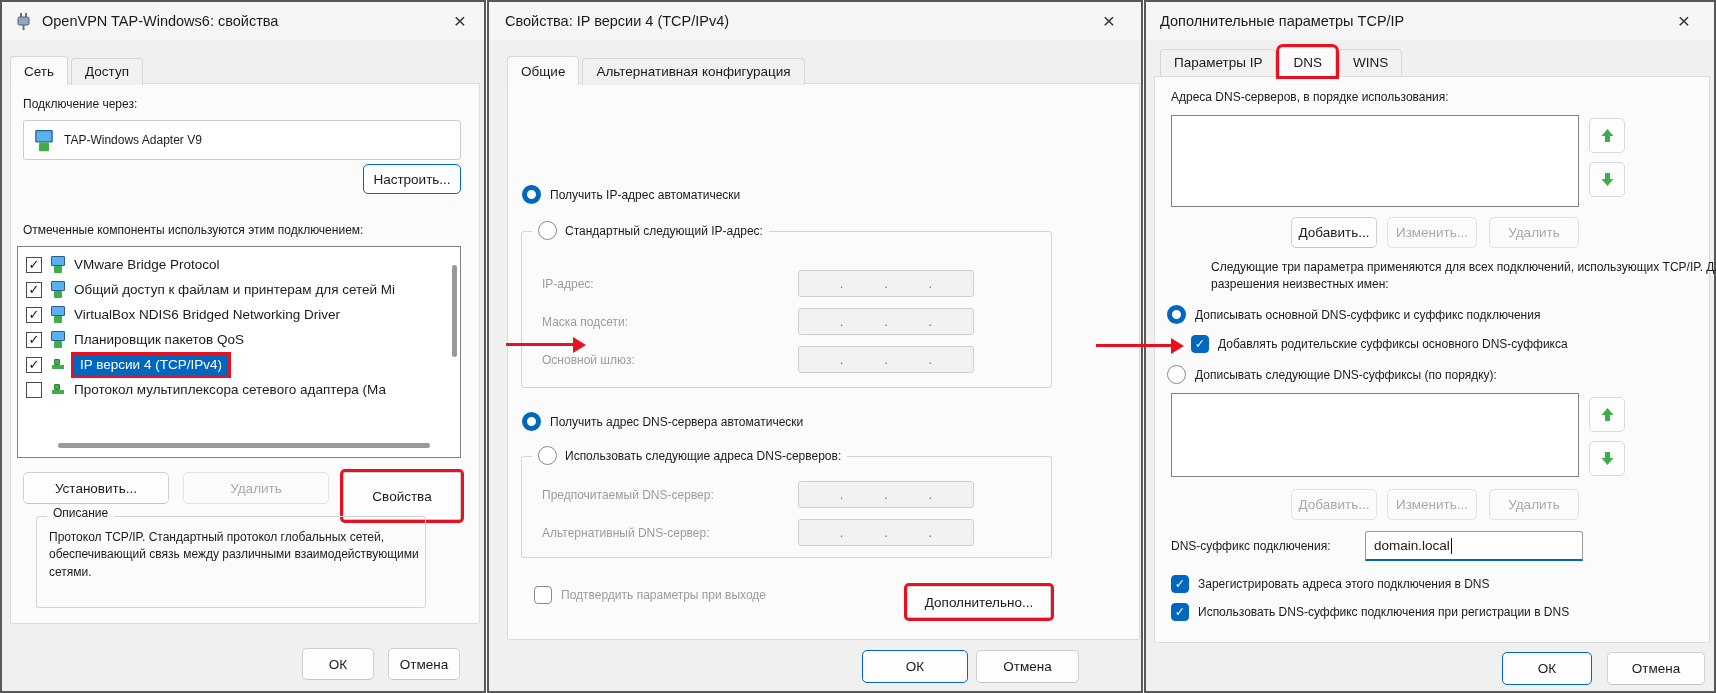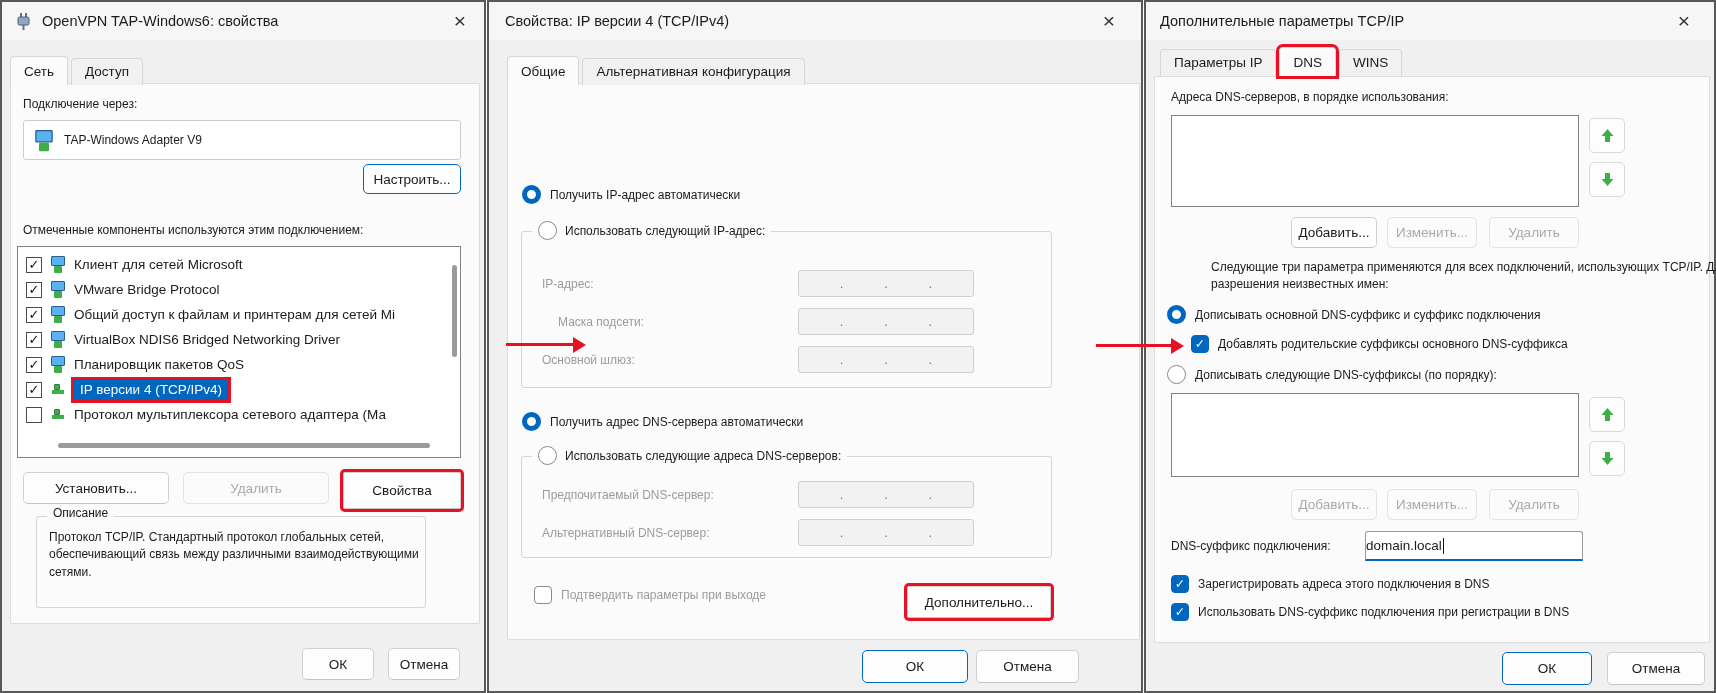--- a/index.html
+++ b/index.html
@@ -68,21 +68,21 @@
   .cba { width:18px; height:18px; border-radius:4px; border:1.4px solid #8a8a8a; background:#fff;
          flex:0 0 auto; display:flex; align-items:center; justify-content:center;
          font-family:"DejaVu Sans", sans-serif; }
   .cba.on { background:#0067c0; border-color:#0067c0; color:#fff; }
   .cba.on::after { content:"✓"; font-size:12.5px; margin-top:-1px; }
 
   .ipbox { position:absolute; height:27px; background:#f2f2f2; border:1px solid #cfcfcf; border-radius:3px;
            display:flex; align-items:center; justify-content:space-evenly; color:#777; font-size:13px; }
 
   .textinput { position:absolute; background:#ffffff; border:1px solid #999; border-bottom:2.4px solid #0067c0;
-               border-radius:3px 3px 0 0; display:flex; align-items:center; padding-left:0; font-size:13.5px; }
+               border-radius:3px 3px 0 0; display:flex; align-items:center; padding-left:8px; font-size:13.5px; }
   .caret { display:inline-block; width:1.5px; height:16px; background:#111; margin-left:1px; }
 
   .arrow-btn { position:absolute; width:36px; height:35px; background:#fdfdfd; border:1px solid #d9d9d9;
                border-radius:5px; display:flex; align-items:center; justify-content:center; }
 
   .ann-arrow { position:absolute; height:3.4px; background:#e81123; z-index:9; }
   .ann-arrow .head { position:absolute; right:-12px; top:-6.3px; width:0; height:0;
                      border-left:13px solid #e81123; border-top:8px solid transparent; border-bottom:8px solid transparent; }
 
   .tbicon { margin:0 9px 0 12px; }
@@ -114,28 +114,20 @@
             <span class="scr"></span>
             <span class="base"></span>
           </span>
         <span class="lbl">TAP-Windows Adapter V9</span>
       </div>
       <div class="btn default" style="left:352px; top:80px; width:98px; height:30px;">Настроить...</div>
       <div class="lbl" style="position:absolute; left:12px; top:139px;">Отмеченные компоненты используются этим подключением:</div>
       <div class="listbox" style="left:6px; top:162px; width:444px; height:212px; padding-top:5px;">
         <div class="vscroll" style="right:3px; top:18px; height:92px;"></div>
         <div class="hscroll" style="left:40px; bottom:9px; width:372px;"></div>
-      <div class="li-row">
-    <span class="cbx checked"></span>
-    <span class="li-icon adapter">
-              <span class="scr"></span>
-              <span class="base"></span>
-            </span>
-    <span class="li-label">Клиент для сетей Microsoft</span>
-  </div>
           <div class="li-row">
     <span class="cbx checked"></span>
     <span class="li-icon adapter">
               <span class="scr"></span>
               <span class="base"></span>
             </span>
     <span class="li-label">VMware Bridge Protocol</span>
   </div>
           <div class="li-row">
     <span class="cbx checked"></span>
@@ -173,21 +165,21 @@
     <span class="cbx"></span>
     <span class="li-icon protocol">
               <span class="scr"></span>
               <span class="base"></span>
             </span>
     <span class="li-label">Протокол мультиплексора сетевого адаптера (Ма</span>
   </div>
         </div>
       <div class="btn" style="left:12px; top:388px; width:146px; height:32px;">Установить...</div>
       <div class="btn disabled" style="left:172px; top:388px; width:146px; height:32px;">Удалить</div>
-      <div class="btn redbox" style="left:332px; top:388px; width:118px; height:37px;">Свойства</div>
+      <div class="btn redbox" style="left:332px; top:388px; width:118px; height:48px;">Свойства</div>
       <div class="group" style="left:12px; top:432px; width:390px; height:92px;margin-left:13px;">
         <span class="legend">
             <span class="lbl">Описание</span>
           </span>
         <div class="lbl wrap" style="position:absolute; left:12px; top:12px; width:404px;">Протокол TCP/IP. Стандартный протокол глобальных сетей, обеспечивающий связь между различными взаимодействующими сетями.</div>
       </div>
     </div>
     <div class="btn" style="left:300px; top:646px; width:72px; height:32px;">ОК</div>
     <div class="btn" style="left:386px; top:646px; width:72px; height:32px;">Отмена</div>
   </div>
@@ -202,29 +194,29 @@
       <span class="tab">Альтернативная конфигурация</span>
     </div>
     <div class="panel" style="left:18px; top:81px; width:633px; height:557px;">
       <div class="ctl-row" style="left:14px; top:101px;">
         <span class="radio on"></span>
         <span class="lbl">Получить IP-адрес автоматически</span>
       </div>
       <div class="group" style="left:13px; top:147px; width:531px; height:157px;">
         <span class="legend">
           <span class="radio"></span>
-          <span class="lbl">Использовать следующий IP-адрес:</span>
+          <span class="lbl">Стандартный следующий IP-адрес:</span>
         </span>
         <div class="lbl dim" style="position:absolute; left:20px; top:45px;">IP-адрес:</div>
         <div class="ipbox" style="left:276px; top:38px; width:176px;">
             <span>.</span>
             <span>.</span>
             <span>.</span>
           </div>
-        <div class="lbl dim" style="position:absolute; left:36px; top:83px;">Маска подсети:</div>
+        <div class="lbl dim" style="position:absolute; left:20px; top:83px;">Маска подсети:</div>
         <div class="ipbox" style="left:276px; top:76px; width:176px;">
             <span>.</span>
             <span>.</span>
             <span>.</span>
           </div>
         <div class="lbl dim" style="position:absolute; left:20px; top:121px;">Основной шлюз:</div>
         <div class="ipbox" style="left:276px; top:114px; width:176px;">
             <span>.</span>
             <span>.</span>
             <span>.</span>

